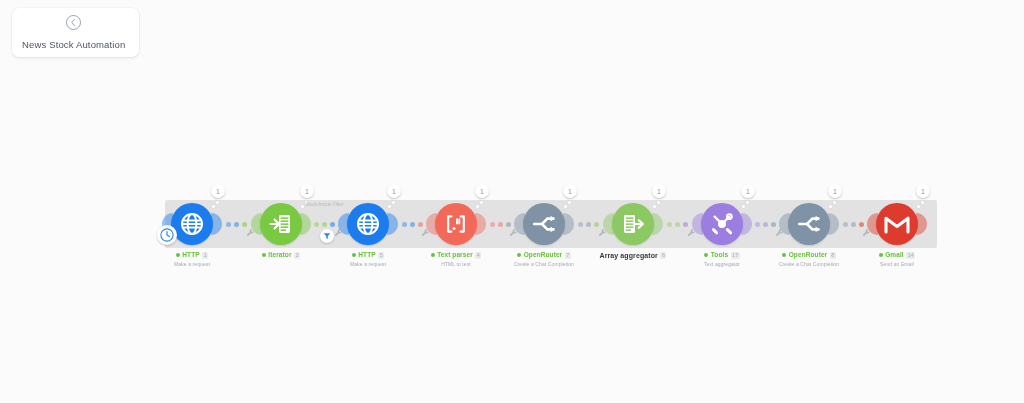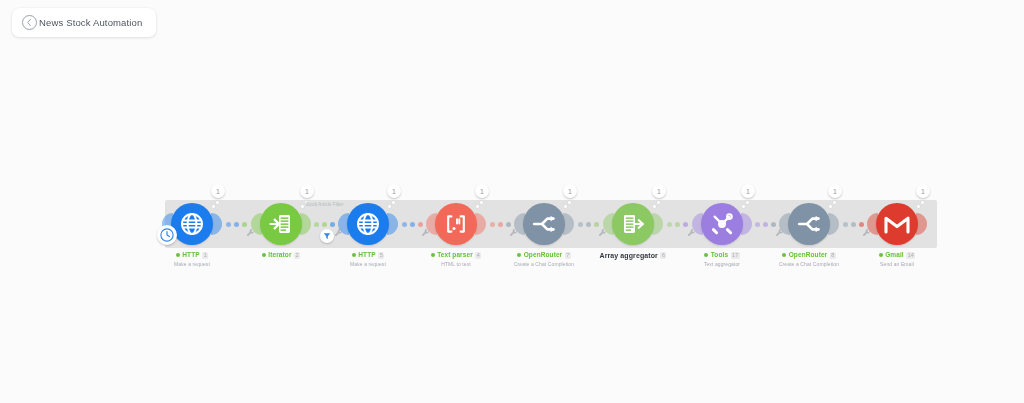--- a/index.html
+++ b/index.html
@@ -13,25 +13,26 @@
     position: relative;
     width: 1024px; height: 403px;
     background: #fbfbfb;
   }
 
   
   #header-bar {
     position: absolute;
     left: 12px; top: 8px;
     display: flex; align-items: center;
-    gap: 2px;
+    gap: 9px;
     background: #ffffff;
     border-radius: 7px;
     padding: 7px 14px 7px 10px;
     box-shadow: 0 1px 3px rgba(0,0,0,0.10), 0 0 0 0.5px rgba(0,0,0,0.03);
+    flex-direction: column;
   }
   #back-circle {
     width: 15px; height: 15px;
     border-radius: 50%;
     border: 1px solid #9aa2ad;
     display: flex; align-items: center; justify-content: center;
     flex: none;
   }
   #back-circle svg { display: block; }
   #flow-title {

